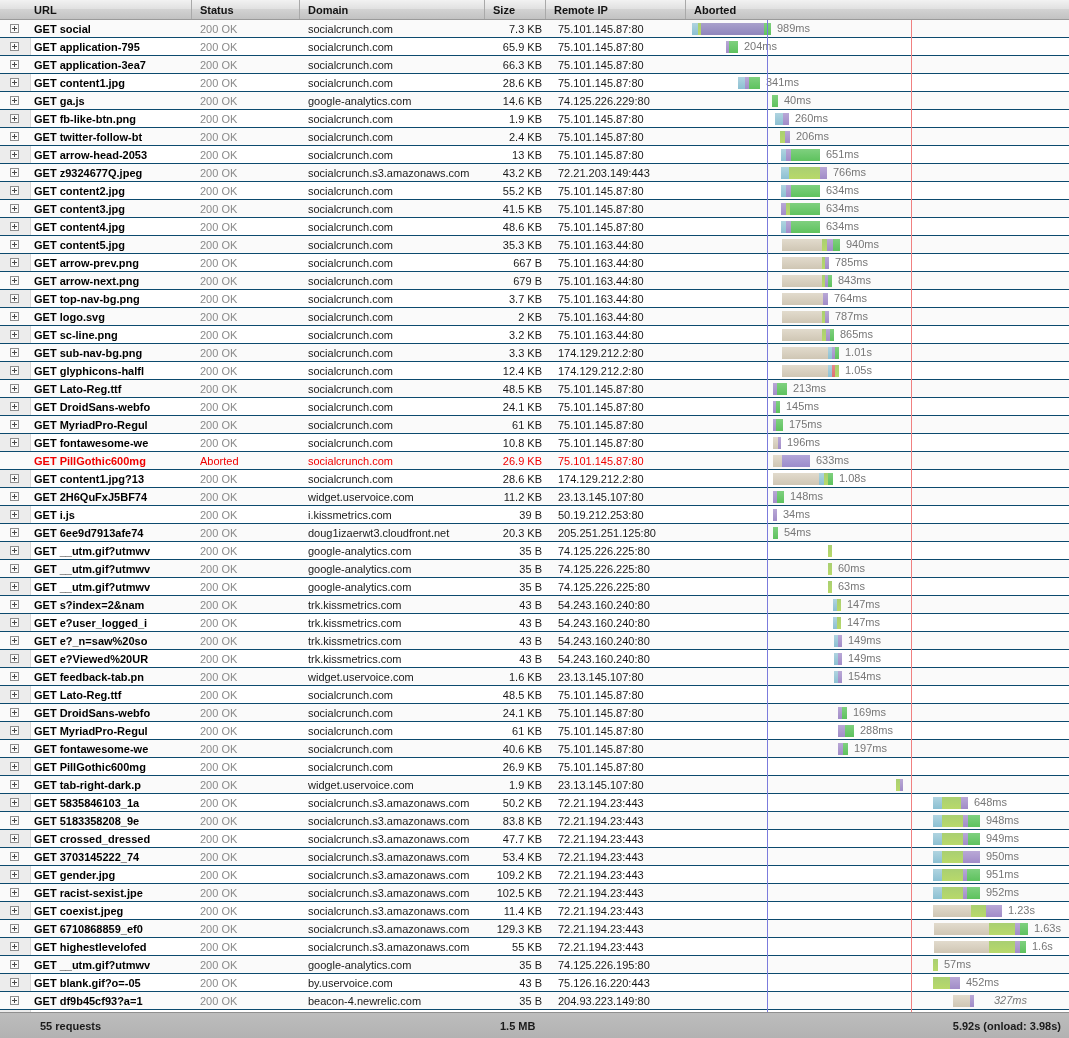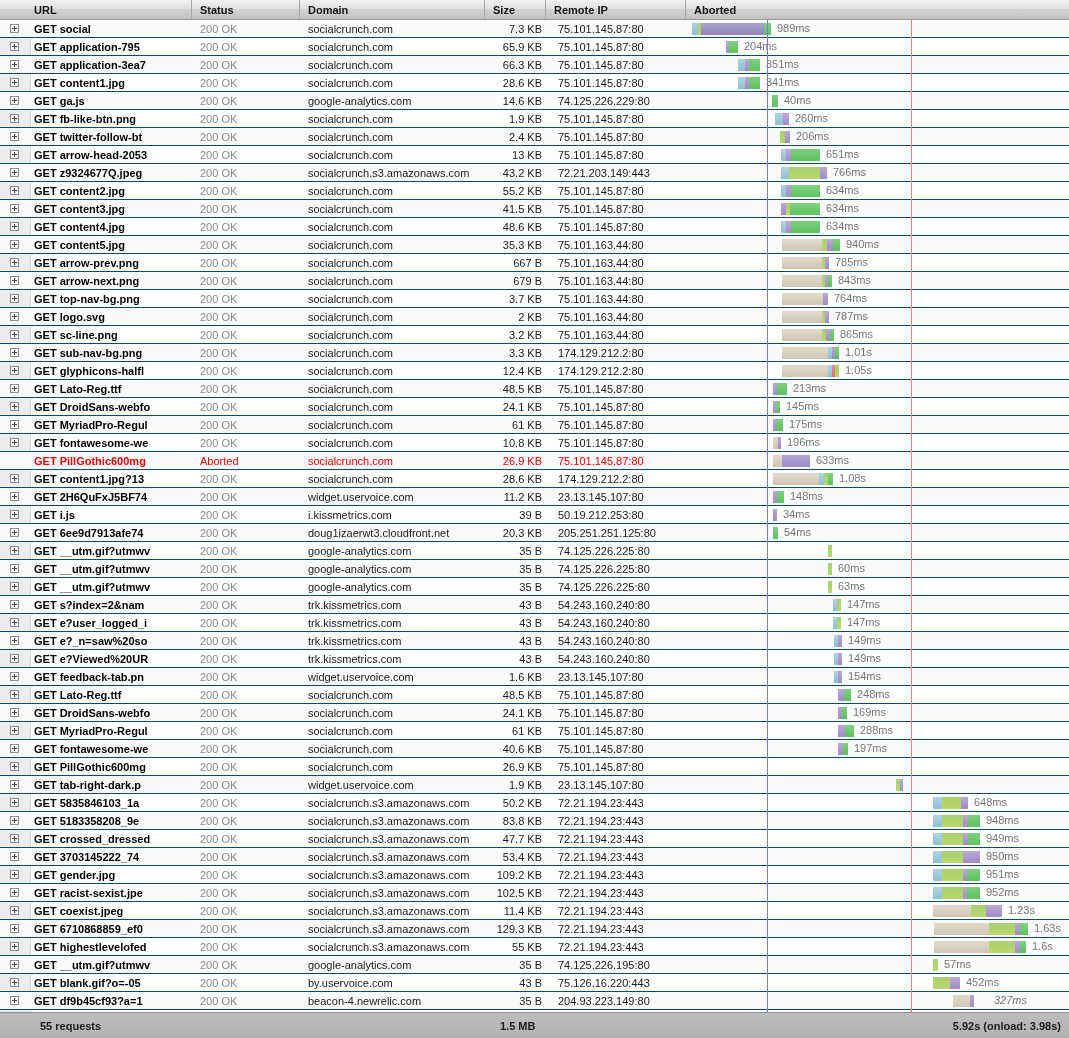--- a/index.html
+++ b/index.html
@@ -159,28 +159,20 @@
       </div>
       <div class="row">
         <div class="c c-url">
           <span class="expander"></span>
           <span>GET application-3ea7</span>
         </div>
         <div class="c c-status">200 OK</div>
         <div class="c c-domain">socialcrunch.com</div>
         <div class="c c-size">66.3 KB</div>
         <div class="c c-rip">75.101.145.87:80</div>
-        <div class="c c-tl">
-          <div class="bar" style="left: 52px;">
-            <div class="seg s-dns" style="width: 7px;"></div>
-            <div class="seg s-send" style="width: 4px;"></div>
-            <div class="seg s-recv" style="width: 11px;"></div>
-          </div>
-          <div class="tlabel" style="left: 80px;">351ms</div>
-        </div>
       </div>
       <div class="row">
         <div class="c c-url">
           <span class="expander"></span>
           <span>GET content1.jpg</span>
         </div>
         <div class="c c-status">200 OK</div>
         <div class="c c-domain">socialcrunch.com</div>
         <div class="c c-size">28.6 KB</div>
         <div class="c c-rip">75.101.145.87:80</div>
@@ -768,27 +760,20 @@
       </div>
       <div class="row">
         <div class="c c-url">
           <span class="expander"></span>
           <span>GET Lato-Reg.ttf</span>
         </div>
         <div class="c c-status">200 OK</div>
         <div class="c c-domain">socialcrunch.com</div>
         <div class="c c-size">48.5 KB</div>
         <div class="c c-rip">75.101.145.87:80</div>
-        <div class="c c-tl">
-          <div class="bar" style="left: 152px;">
-            <div class="seg s-send" style="width: 6px;"></div>
-            <div class="seg s-recv" style="width: 7px;"></div>
-          </div>
-          <div class="tlabel" style="left: 171px;">248ms</div>
-        </div>
       </div>
       <div class="row">
         <div class="c c-url">
           <span class="expander"></span>
           <span>GET DroidSans-webfo</span>
         </div>
         <div class="c c-status">200 OK</div>
         <div class="c c-domain">socialcrunch.com</div>
         <div class="c c-size">24.1 KB</div>
         <div class="c c-rip">75.101.145.87:80</div>

